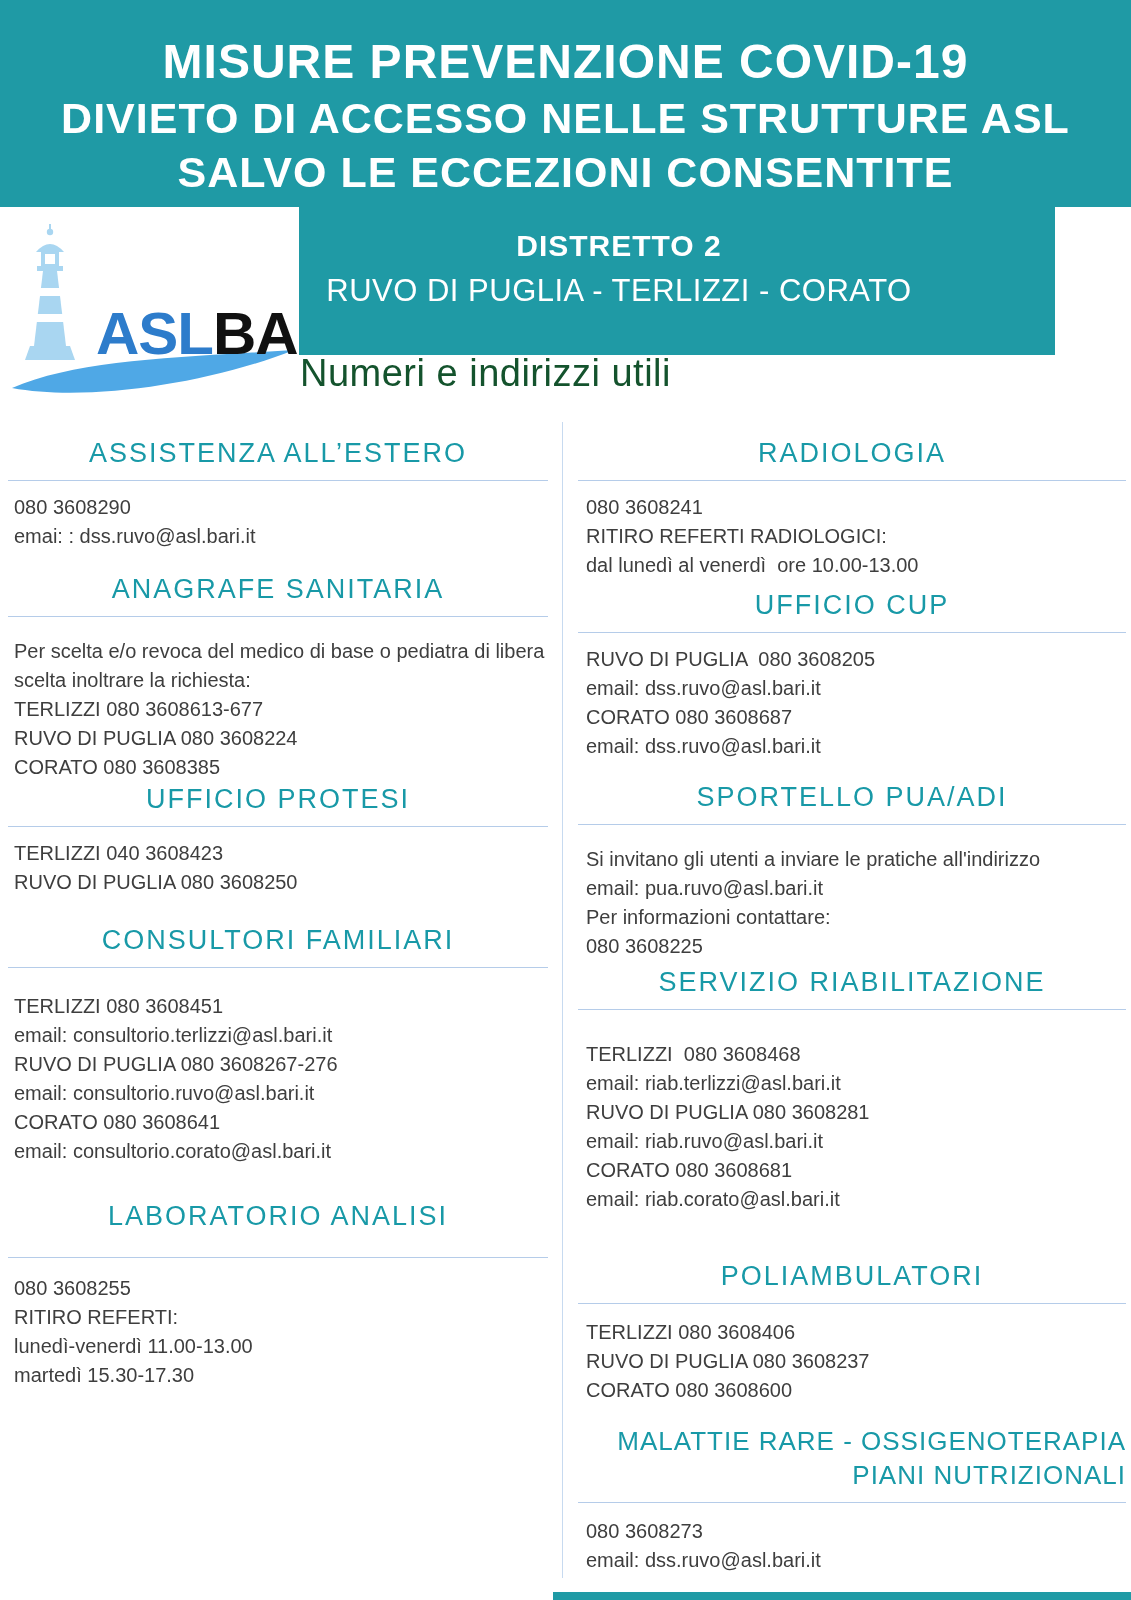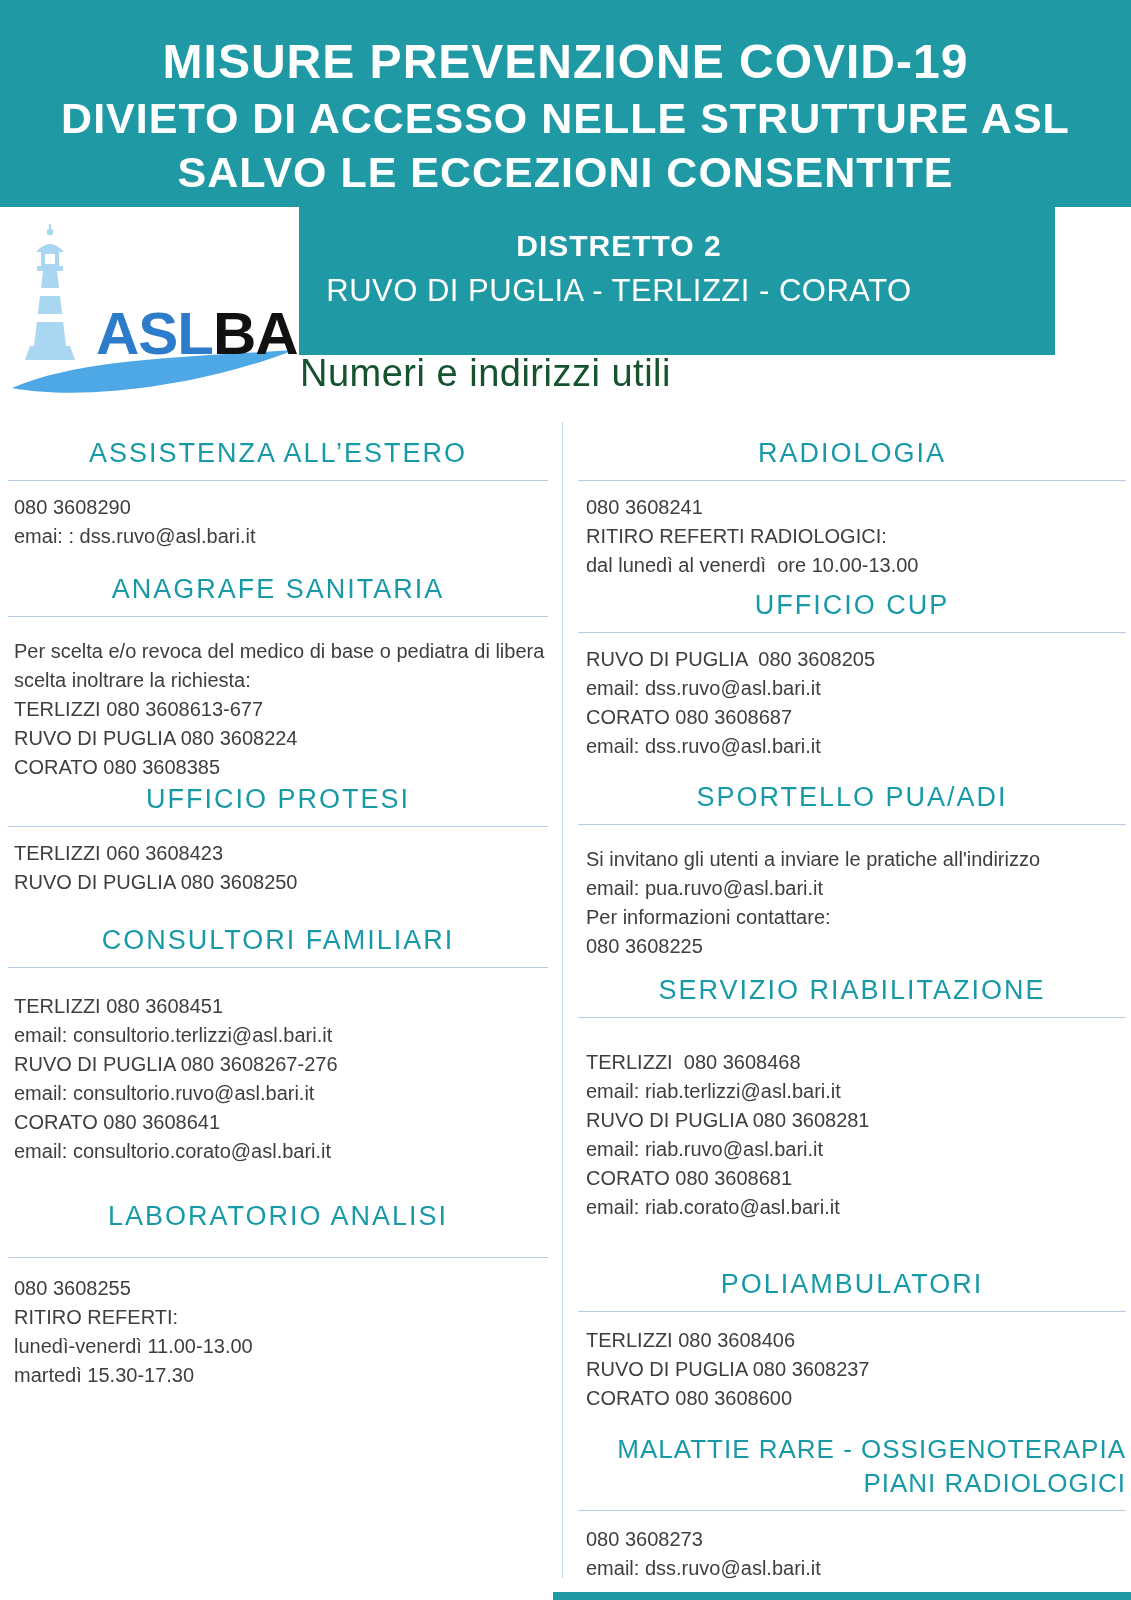--- a/index.html
+++ b/index.html
@@ -105,21 +105,21 @@
         <p class="line">TERLIZZI 080 3608613-677</p>
         <p class="line">RUVO DI PUGLIA 080 3608224</p>
         <p class="line">CORATO 080 3608385</p>
       </div>
     </section>
 
     <section style="margin-top:0px">
       <h2 class="sec-title">UFFICIO PROTESI</h2>
       <div class="rule"></div>
       <div class="sec-body">
-        <p class="line">TERLIZZI 060 3608423</p>
+        <p class="line">TERLIZZI 040 3608423</p>
         <p class="line">RUVO DI PUGLIA 080 3608250</p>
       </div>
     </section>
 
     <section style="margin-top:26px">
       <h2 class="sec-title">CONSULTORI FAMILIARI</h2>
       <div class="rule"></div>
       <div class="sec-body" style="margin-top:24px">
         <p class="line">TERLIZZI 080 3608451</p>
         <p class="line">email: consultorio.terlizzi@asl.bari.it</p>
@@ -170,21 +170,21 @@
       <h2 class="sec-title">SPORTELLO PUA/ADI</h2>
       <div class="rule"></div>
       <div class="sec-body" style="margin-top:20px">
         <p class="line">Si invitano gli utenti a inviare le pratiche all'indirizzo</p>
         <p class="line">email: pua.ruvo@asl.bari.it</p>
         <p class="line">Per informazioni contattare:</p>
         <p class="line">080 3608225</p>
       </div>
     </section>
 
-    <section style="margin-top:12px">
+    <section style="margin-top:4px">
       <h2 class="sec-title">SERVIZIO RIABILITAZIONE</h2>
       <div class="rule"></div>
       <div class="sec-body" style="margin-top:30px">
         <p class="line">TERLIZZI  080 3608468</p>
         <p class="line">email: riab.terlizzi@asl.bari.it</p>
         <p class="line">RUVO DI PUGLIA 080 3608281</p>
         <p class="line">email: riab.ruvo@asl.bari.it</p>
         <p class="line">CORATO 080 3608681</p>
         <p class="line">email: riab.corato@asl.bari.it</p>
       </div>
@@ -195,21 +195,21 @@
       <div class="rule"></div>
       <div class="sec-body" style="margin-top:14px">
         <p class="line">TERLIZZI 080 3608406</p>
         <p class="line">RUVO DI PUGLIA 080 3608237</p>
         <p class="line">CORATO 080 3608600</p>
       </div>
     </section>
 
     <section style="margin-top:19px">
       <h2 class="sec-title tight">MALATTIE RARE - OSSIGENOTERAPIA</h2>
-      <h2 class="sec-title tight">PIANI RADIOLOGICI</h2>
+      <h2 class="sec-title tight">PIANI NUTRIZIONALI</h2>
       <div class="rule"></div>
       <div class="sec-body" style="margin-top:14px">
         <p class="line">080 3608273</p>
         <p class="line">email: dss.ruvo@asl.bari.it</p>
       </div>
     </section>
 
   </div>
 
   <div class="bottom-bar"></div>

